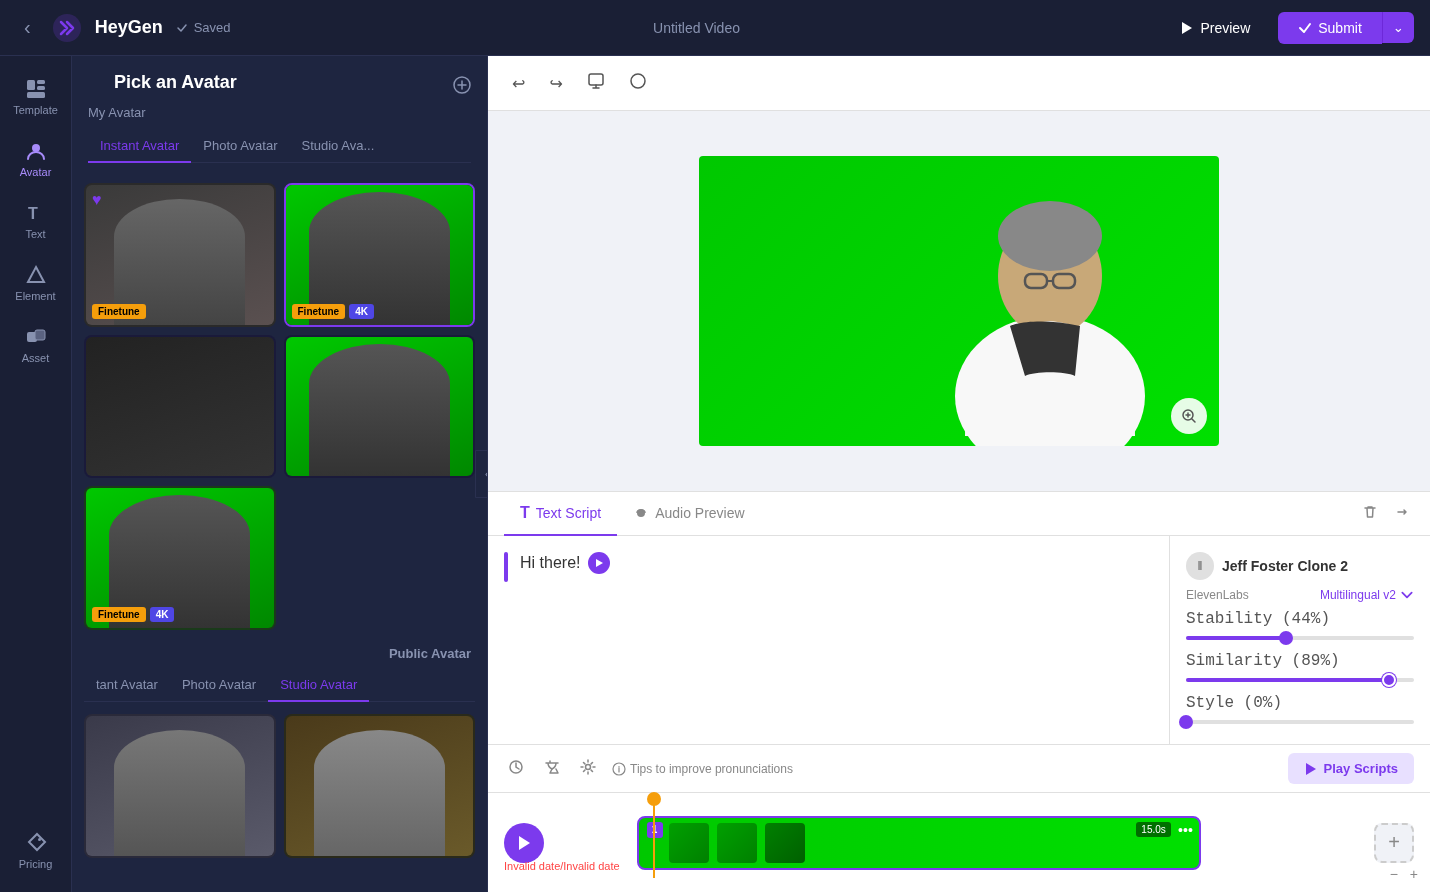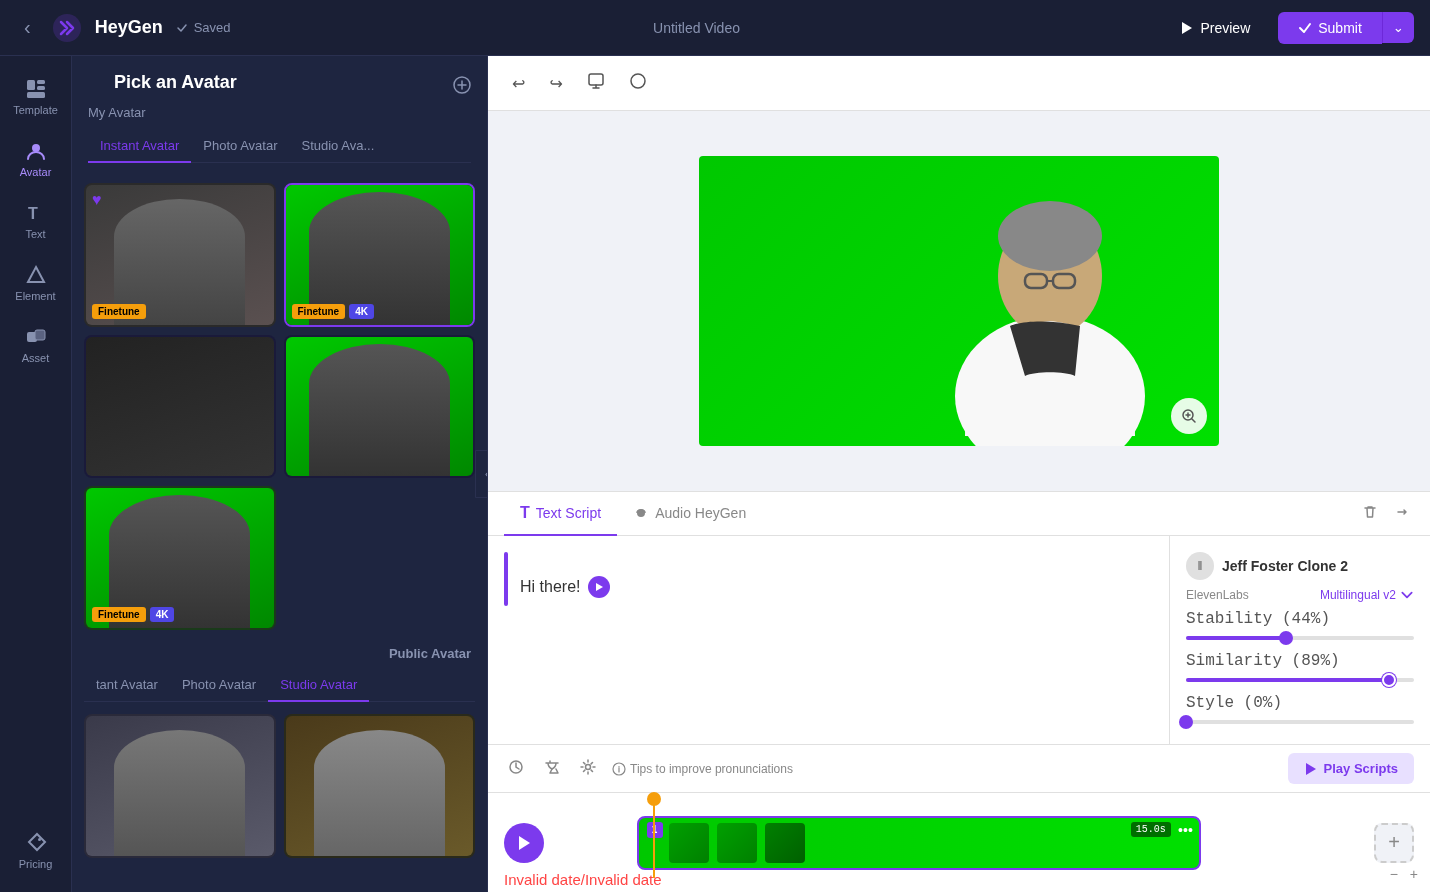--- a/index.html
+++ b/index.html
@@ -99,26 +99,26 @@
     .play-scripts-btn { display: flex; align-items: center; gap: 6px; background: #e8e0ff; color: #7c3aed; border: none; padding: 8px 16px; border-radius: 6px; font-size: 13px; font-weight: 600; cursor: pointer; }
 
     
     .timeline { background: #fff; border-top: 1px solid #e0e0e0; padding: 8px 16px; display: flex; align-items: center; gap: 12px; flex-shrink: 0; min-height: 100px; position: relative; }
     .timeline-play-btn { width: 40px; height: 40px; background: #7c3aed; border-radius: 50%; display: flex; align-items: center; justify-content: center; cursor: pointer; flex-shrink: 0; border: none; }
     .timeline-track-area { flex: 1; position: relative; height: 70px; }
     .timeline-needle { position: absolute; left: 12%; top: -8px; width: 2px; height: calc(100% + 8px); background: #f59e0b; z-index: 5; }
     .needle-head { position: absolute; top: -8px; left: -6px; width: 14px; height: 14px; background: #f59e0b; border-radius: 50%; }
     .timeline-clip { position: absolute; top: 8px; left: 10%; right: 20%; height: 54px; background: linear-gradient(90deg, #00c800, #00e000); border-radius: 8px; overflow: hidden; display: flex; align-items: center; cursor: pointer; border: 2px solid #7c3aed; }
     .clip-number { position: absolute; top: 4px; left: 8px; background: #7c3aed; color: #fff; font-size: 10px; font-weight: 700; width: 16px; height: 16px; border-radius: 3px; display: flex; align-items: center; justify-content: center; }
-    .clip-duration { position: absolute; top: 4px; right: 28px; background: rgba(0,0,0,0.5); color: #fff; font-size: 10px; padding: 2px 5px; border-radius: 3px; font-family: Liberation Mono, monospace; }
+    .clip-duration { position: absolute; top: 4px; right: 28px; background: rgba(0,0,0,0.5); color: #fff; font-size: 10px; padding: 2px 5px; border-radius: 3px; }
     .clip-more { position: absolute; top: 4px; right: 6px; color: #fff; font-size: 14px; cursor: pointer; }
     .clip-avatars { display: flex; align-items: center; gap: 8px; padding: 0 30px; }
     .clip-avatar-thumb { width: 40px; height: 40px; background: #00a000; border-radius: 4px; overflow: hidden; }
     .add-clip-btn { width: 40px; height: 40px; background: #f0f2f7; border: 2px dashed #ccc; border-radius: 8px; display: flex; align-items: center; justify-content: center; cursor: pointer; font-size: 20px; color: #888; flex-shrink: 0; }
-    .timeline-date { font-size: 15px; color: #f44; position: absolute; bottom: 4px; left: 16px; }
+    .timeline-date { font-size: 11px; color: #f44; position: absolute; bottom: 20px; left: 16px; }
 
     
     .timeline-zoom { position: absolute; bottom: 8px; right: 8px; display: flex; align-items: center; gap: 4px; }
     .zoom-ctrl-btn { background: transparent; border: none; color: #888; cursor: pointer; font-size: 14px; padding: 2px 4px; }
 
     
     .public-avatars { display: grid; grid-template-columns: 1fr 1fr; gap: 8px; }
 
     
     .slider-track { position: relative; height: 4px; background: #e0e0e0; border-radius: 2px; margin: 4px 0; }
@@ -376,42 +376,42 @@
       <div class="script-tabs">
         <div class="script-tab active">
           <span style="font-weight:700;font-size:16px;color:#7c3aed;">T</span>
           <span>Text Script</span>
         </div>
         <div class="script-tab">
           <svg width="16" height="16" viewBox="0 0 16 16" fill="none">
               <circle cx="8" cy="8" r="4" fill="#888"></circle>
               <path d="M4 8 C4 4 12 4 12 8" stroke="#888" stroke-width="1.5" fill="none"></path>
             </svg>
-          <span>Audio HeyGen</span>
+          <span>Audio Preview</span>
         </div>
         <div class="script-tab-spacer"></div>
         <div class="script-actions">
           <button class="script-action-btn">
             <svg width="16" height="16" viewBox="0 0 16 16" fill="none">
                 <path d="M3 4h10M6 4V3h4v1M5 4l.5 9h5L11 4" stroke="#888" stroke-width="1.5" stroke-linecap="round" stroke-linejoin="round"></path>
               </svg>
           </button>
           <button class="script-action-btn">
             <svg width="16" height="16" viewBox="0 0 16 16" fill="none">
                 <path d="M4 8h8M10 6l2 2-2 2" stroke="#888" stroke-width="1.5" stroke-linecap="round" stroke-linejoin="round"></path>
               </svg>
           </button>
         </div>
       </div>
 
       <div class="script-voice-body">
         <div class="script-area">
           <div class="script-content-wrapper">
             <div class="script-left-bar"></div>
-            <div style="flex:1;margin-top:24px;">
+            <div style="flex:1;">
               <div class="script-greeting">
                 <span>Hi there!</span>
                 <div class="play-inline-btn">
                   <svg width="10" height="10" viewBox="0 0 10 10" fill="none">
                       <polygon points="2,1 9,5 2,9" fill="#fff"></polygon>
                     </svg>
                 </div>
               </div>
             </div>
           </div>

